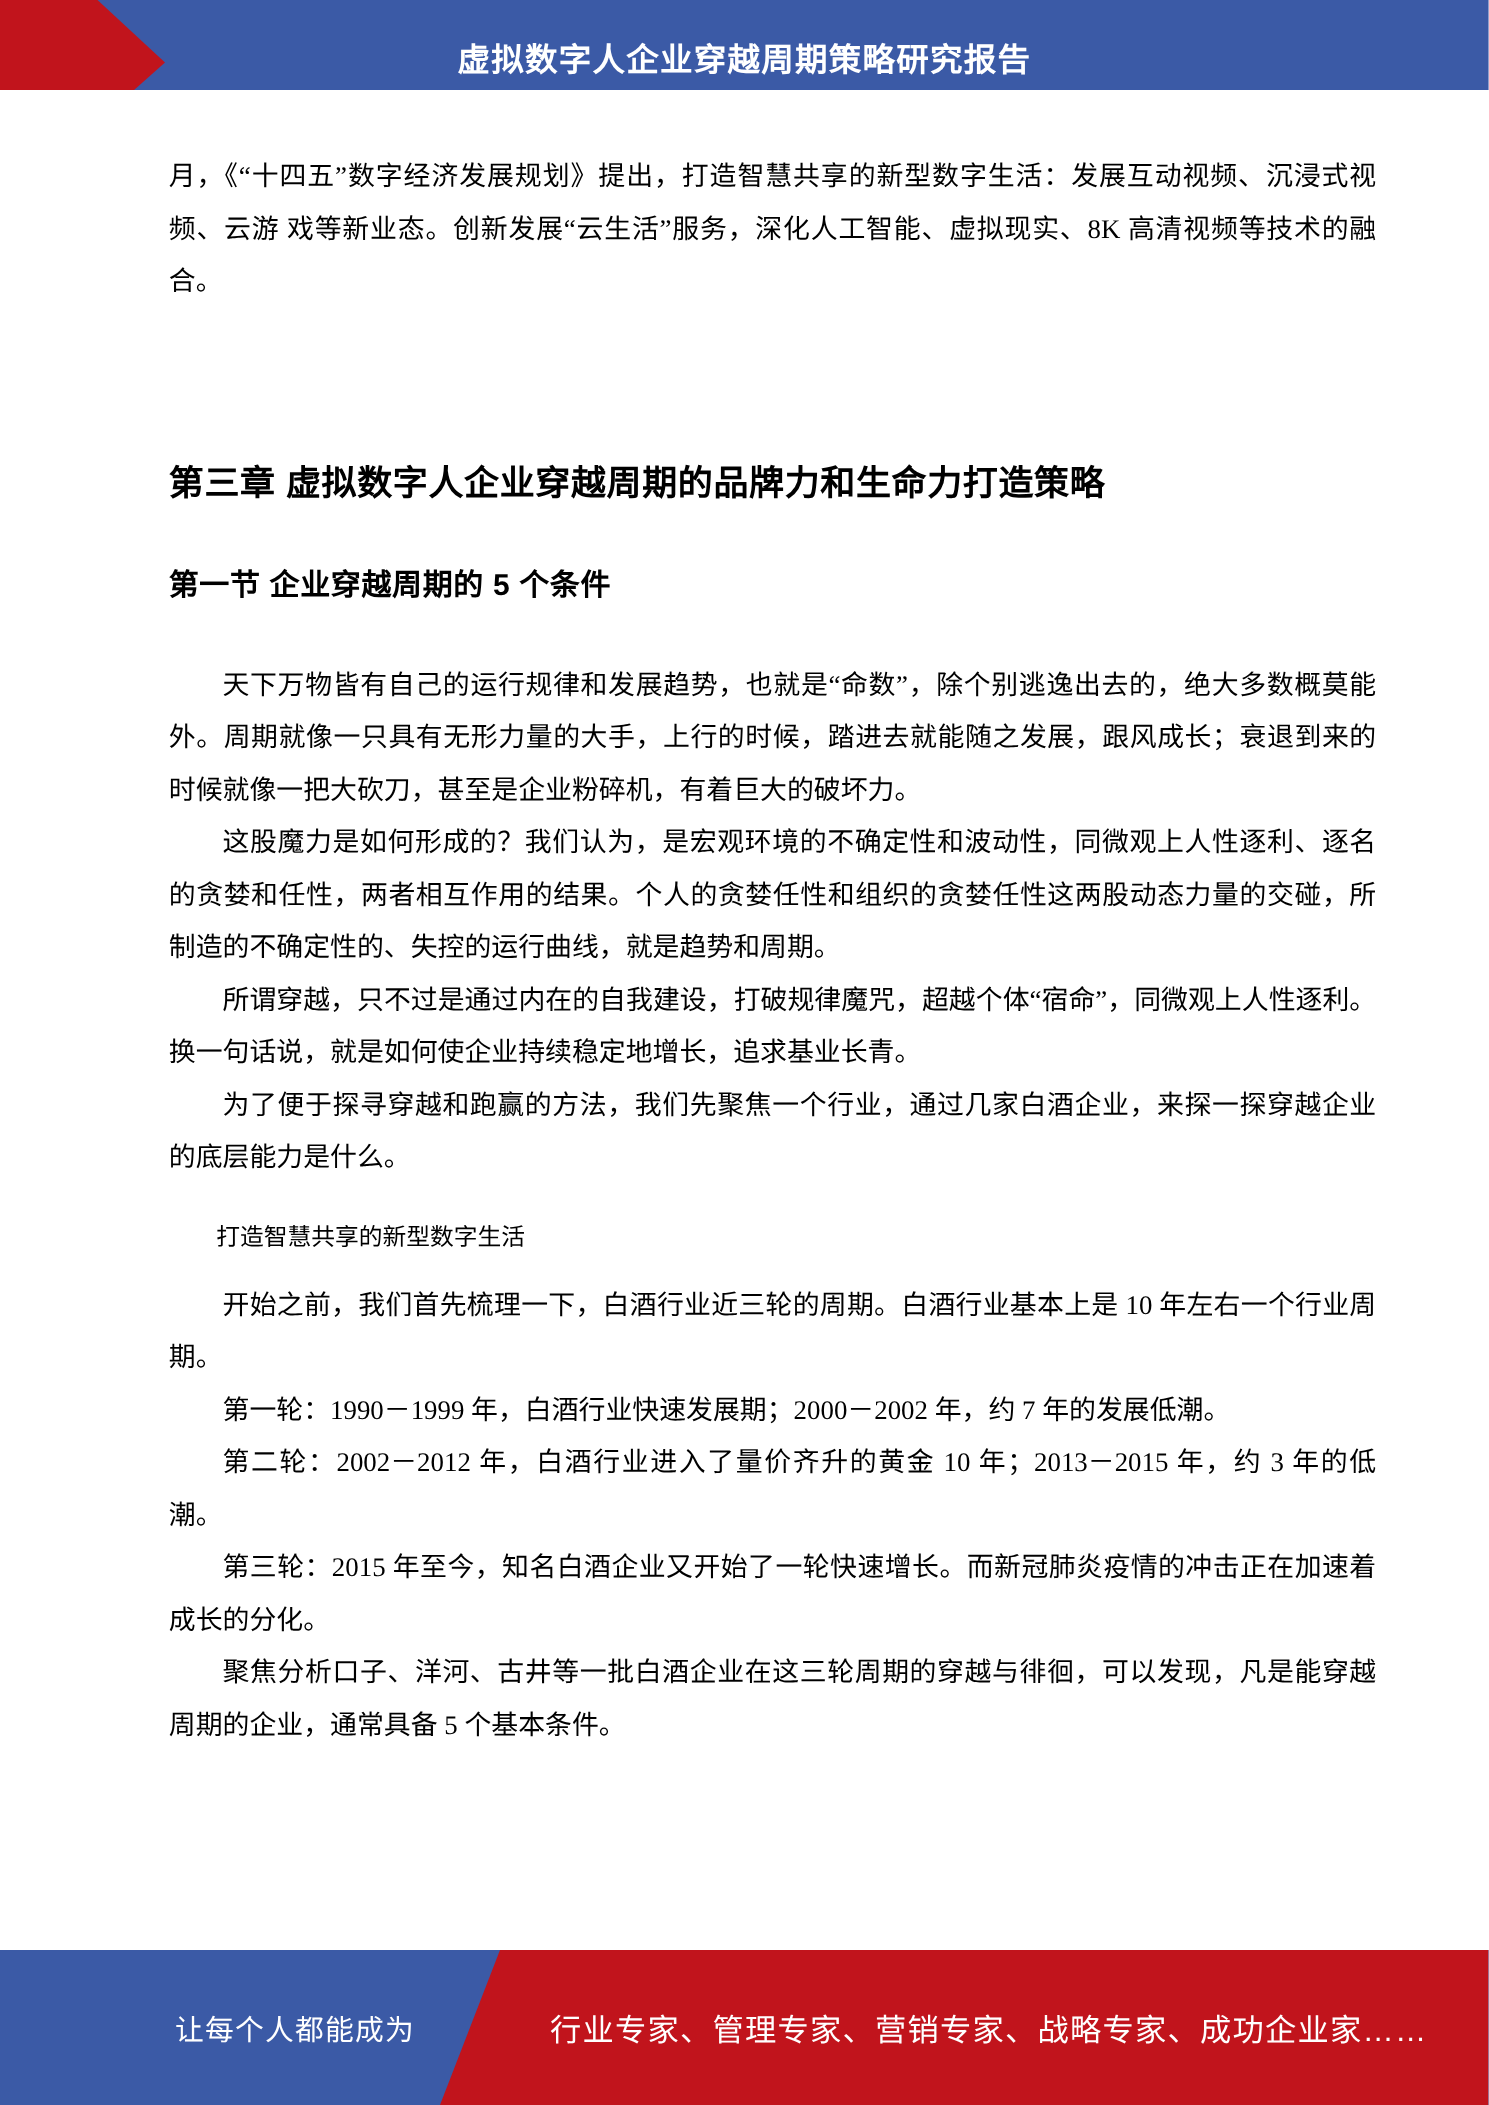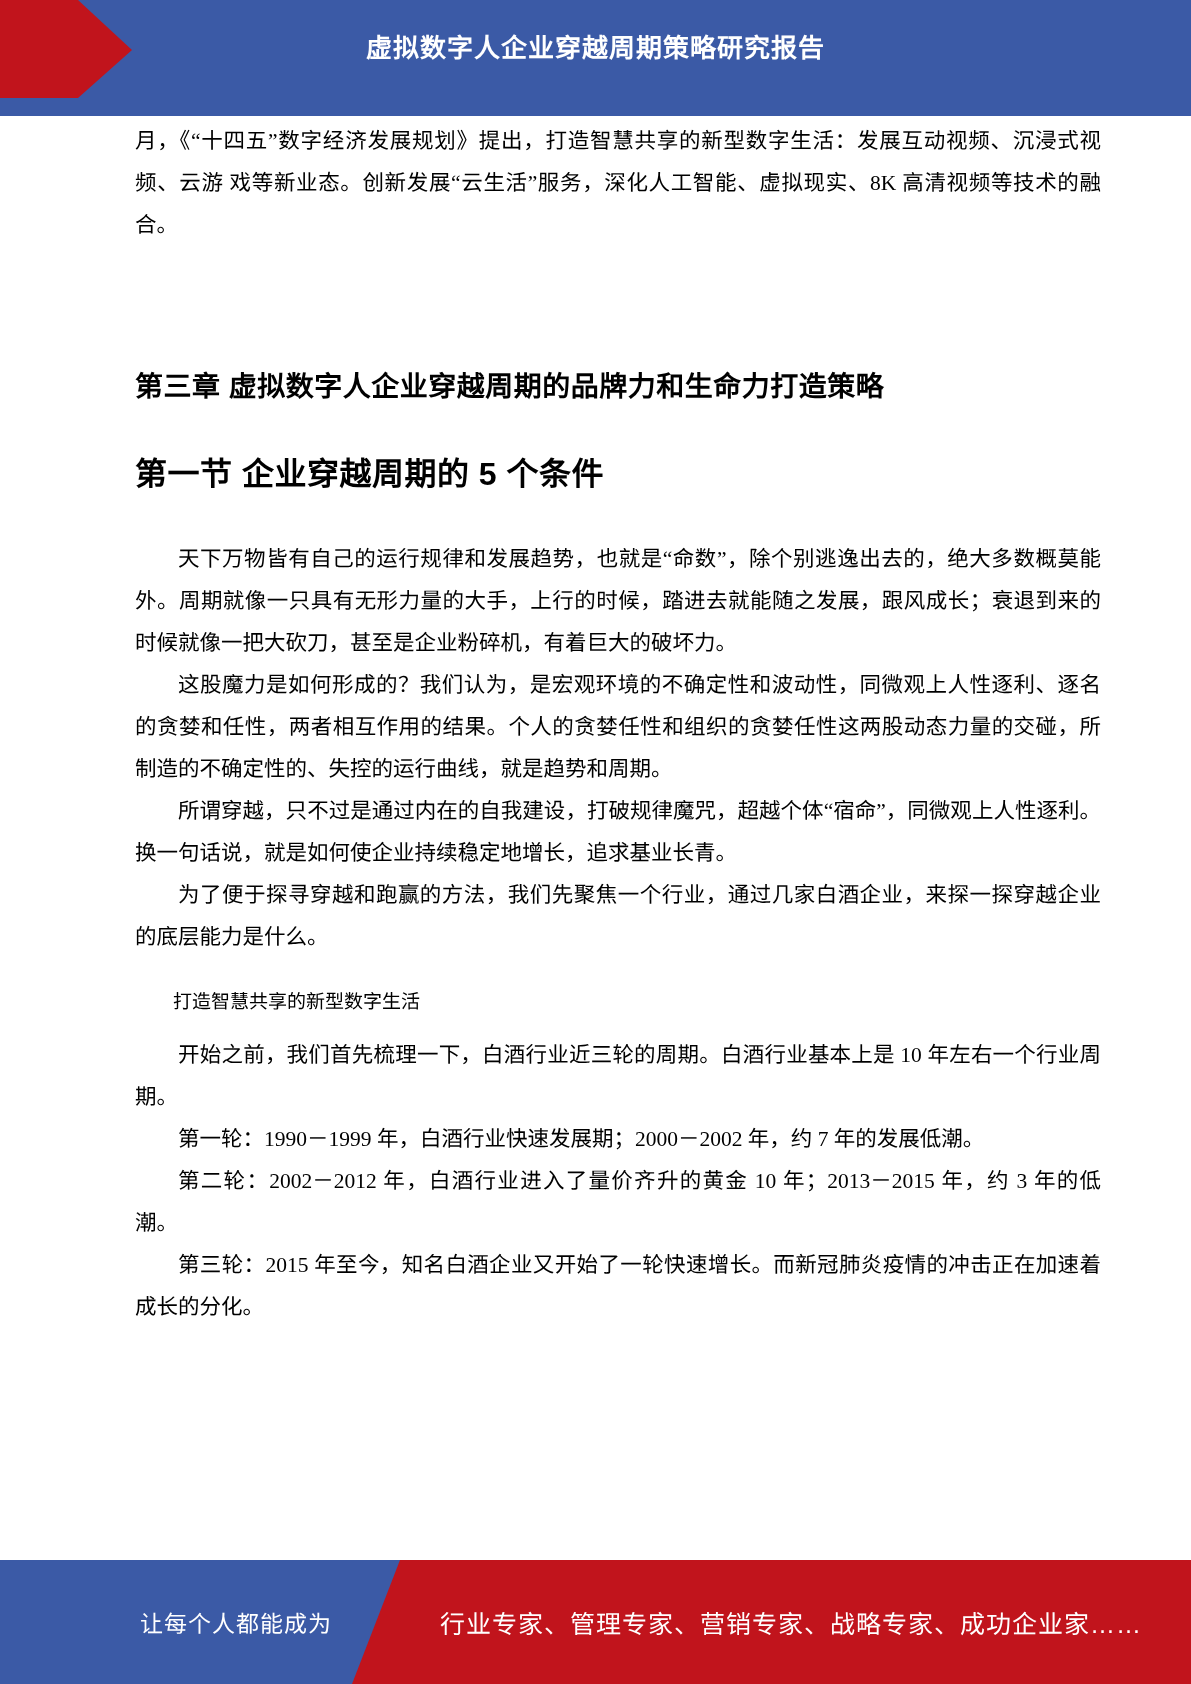--- a/index.html
+++ b/index.html
@@ -13,21 +13,21 @@
     font-family: "Liberation Serif", "DejaVu Serif", serif;
     position: relative;
     overflow: hidden;
   }
 
   
   .header {
     position: absolute;
     top: 0; left: 0;
     width: 1191px;
-    height: 116px;
+    height: 72px;
     background: #3b5aa6;
     overflow: hidden;
   }
   .header-red {
     position: absolute;
     top: 0; left: 0;
     width: 132px;
     height: 98px;
     background: #c1141c;
     clip-path: polygon(0 0, 78px 0, 132px 50px, 78px 98px, 0 98px);
@@ -82,21 +82,21 @@
     font-family: "Liberation Sans", "DejaVu Sans", sans-serif;
     font-weight: bold;
     font-size: 28px;
     color: #000000;
     letter-spacing: 0.5px;
   }
   h2.section {
     margin: 0;
     font-family: "Liberation Sans", "DejaVu Sans", sans-serif;
     font-weight: bold;
-    font-size: 32px;
+    font-size: 24px;
     color: #000000;
     letter-spacing: 0.5px;
   }
   .subhead {
     margin: 0;
     font-size: 19px;
     line-height: 36px;
     color: #000000;
     text-indent: 2em;
   }
@@ -184,20 +184,21 @@
   <div class="spacer-sm"></div>
 
   <p class="subhead">打造智慧共享的新型数字生活</p>
 
   <div class="spacer-xs"></div>
 
   <p class="body-text indent">开始之前，我们首先梳理一下，白酒行业近三轮的周期。白酒行业基本上是 10 年左右一个行业周期。</p>
   <p class="body-text indent">第一轮：1990－1999 年，白酒行业快速发展期；2000－2002 年，约 7 年的发展低潮。</p>
   <p class="body-text indent">第二轮：2002－2012 年，白酒行业进入了量价齐升的黄金 10 年；2013－2015 年，约 3 年的低潮。</p>
   <p class="body-text indent">第三轮：2015 年至今，知名白酒企业又开始了一轮快速增长。而新冠肺炎疫情的冲击正在加速着成长的分化。</p>
+  <p class="body-text indent">聚焦分析口子、洋河、古井等一批白酒企业在这三轮周期的穿越与徘徊，可以发现，凡是能穿越周期的企业，通常具备 5 个基本条件。</p>
 
 </div>
 
 <div class="page-number">7</div>
 
 <div class="footer">
   <div class="footer-red"></div>
   <div class="footer-left">让每个人都能成为</div>
   <div class="footer-right">行业专家、管理专家、营销专家、战略专家、成功企业家……</div>
 </div>

